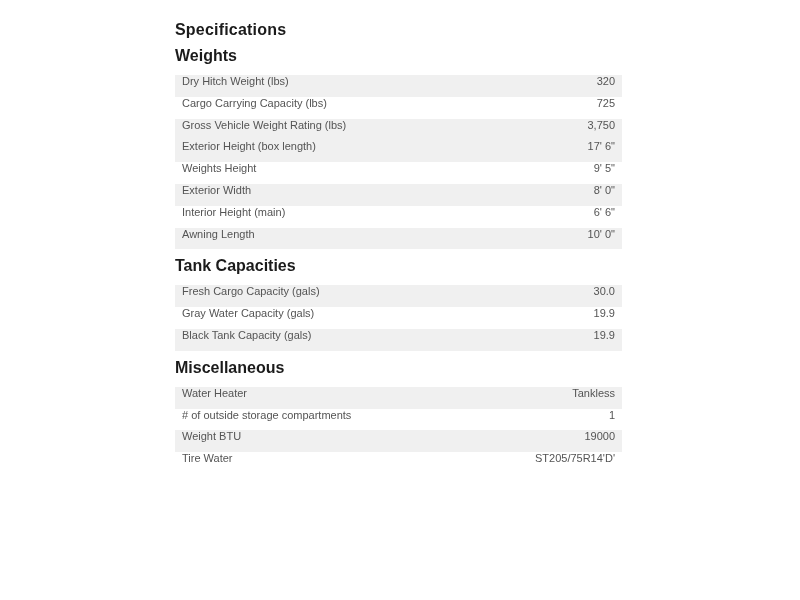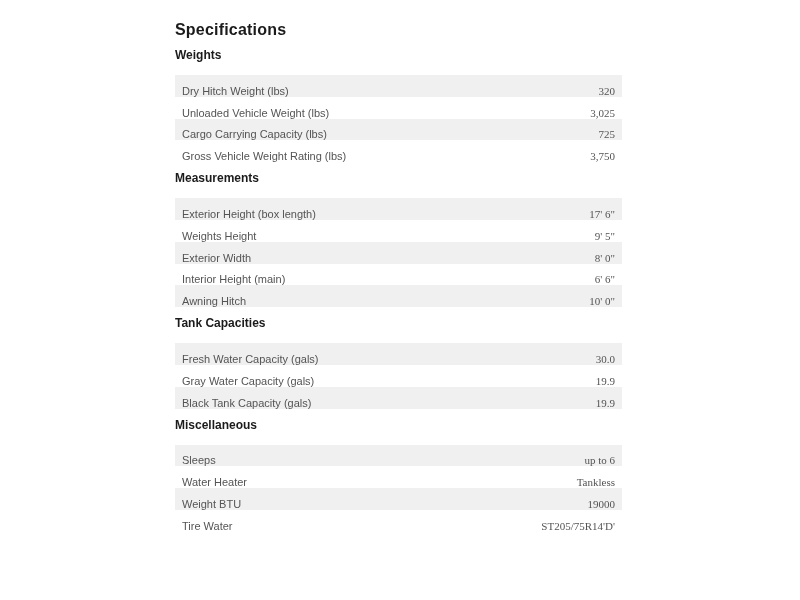--- a/index.html
+++ b/index.html
@@ -18,124 +18,118 @@
   }
   .page-title {
     font-size: 16px;
     font-weight: 700;
     color: #1b1b1b;
     letter-spacing: 0.2px;
     margin: 0 0 10px 0;
     line-height: 19px;
   }
   .section-heading {
-    font-size: 12px;
+    font-size: 16px;
     font-weight: 700;
     color: #1b1b1b;
     margin: 10px 0 13px 0;
     line-height: 13px;
   }
   .spec-table {
     width: 100%;
   }
   .spec-row {
     box-sizing: border-box;
     display: flex;
     justify-content: space-between;
-    align-items: flex-end;
+    align-items: flex-start;
     height: 21.8px;
     padding: 0 7px;
     font-size: 11px;
     color: #545454;
     background: #ffffff;
   }
   .spec-row:nth-child(odd) {
     background: #f0f0f0;
   }
   .spec-label {
     white-space: nowrap;
   }
   .spec-value {
     white-space: nowrap;
     text-align: right;
-    font-family: Liberation Serif, serif;
   }
 </style>
 </head>
 <body>
 
 <div class="page">
   <h1 class="page-title">Specifications</h1>
   <div id="sections">
       <h2 class="section-heading">Weights</h2>
       <div class="spec-table">
         <div class="spec-row">
           <span class="spec-label">Dry Hitch Weight (lbs)</span>
           <span class="spec-value">320</span>
         </div>
         <div class="spec-row">
-          <span class="spec-label">Unloaded Vehicle Weight (lbs)</span>
-          <span class="spec-value">3,025</span>
-        </div>
-        <div class="spec-row">
           <span class="spec-label">Cargo Carrying Capacity (lbs)</span>
           <span class="spec-value">725</span>
         </div>
         <div class="spec-row">
           <span class="spec-label">Gross Vehicle Weight Rating (lbs)</span>
           <span class="spec-value">3,750</span>
         </div>
       </div>
-      <h2 class="section-heading">Measurements</h2>
       <div class="spec-table">
         <div class="spec-row">
           <span class="spec-label">Exterior Height (box length)</span>
           <span class="spec-value">17' 6"</span>
         </div>
         <div class="spec-row">
           <span class="spec-label">Weights Height</span>
           <span class="spec-value">9' 5"</span>
         </div>
         <div class="spec-row">
           <span class="spec-label">Exterior Width</span>
           <span class="spec-value">8' 0"</span>
         </div>
         <div class="spec-row">
           <span class="spec-label">Interior Height (main)</span>
           <span class="spec-value">6' 6"</span>
         </div>
         <div class="spec-row">
-          <span class="spec-label">Awning Hitch</span>
+          <span class="spec-label">Awning Length</span>
           <span class="spec-value">10' 0"</span>
         </div>
       </div>
       <h2 class="section-heading">Tank Capacities</h2>
       <div class="spec-table">
         <div class="spec-row">
-          <span class="spec-label">Fresh Water Capacity (gals)</span>
+          <span class="spec-label">Fresh Cargo Capacity (gals)</span>
           <span class="spec-value">30.0</span>
         </div>
         <div class="spec-row">
           <span class="spec-label">Gray Water Capacity (gals)</span>
           <span class="spec-value">19.9</span>
         </div>
         <div class="spec-row">
           <span class="spec-label">Black Tank Capacity (gals)</span>
           <span class="spec-value">19.9</span>
         </div>
       </div>
       <h2 class="section-heading">Miscellaneous</h2>
       <div class="spec-table">
         <div class="spec-row">
-          <span class="spec-label">Sleeps</span>
-          <span class="spec-value">up to 6</span>
+          <span class="spec-label">Water Heater</span>
+          <span class="spec-value">Tankless</span>
         </div>
         <div class="spec-row">
-          <span class="spec-label">Water Heater</span>
-          <span class="spec-value">Tankless</span>
+          <span class="spec-label"># of outside storage compartments</span>
+          <span class="spec-value">1</span>
         </div>
         <div class="spec-row">
           <span class="spec-label">Weight BTU</span>
           <span class="spec-value">19000</span>
         </div>
         <div class="spec-row">
           <span class="spec-label">Tire Water</span>
           <span class="spec-value">ST205/75R14'D'</span>
         </div>
       </div>

